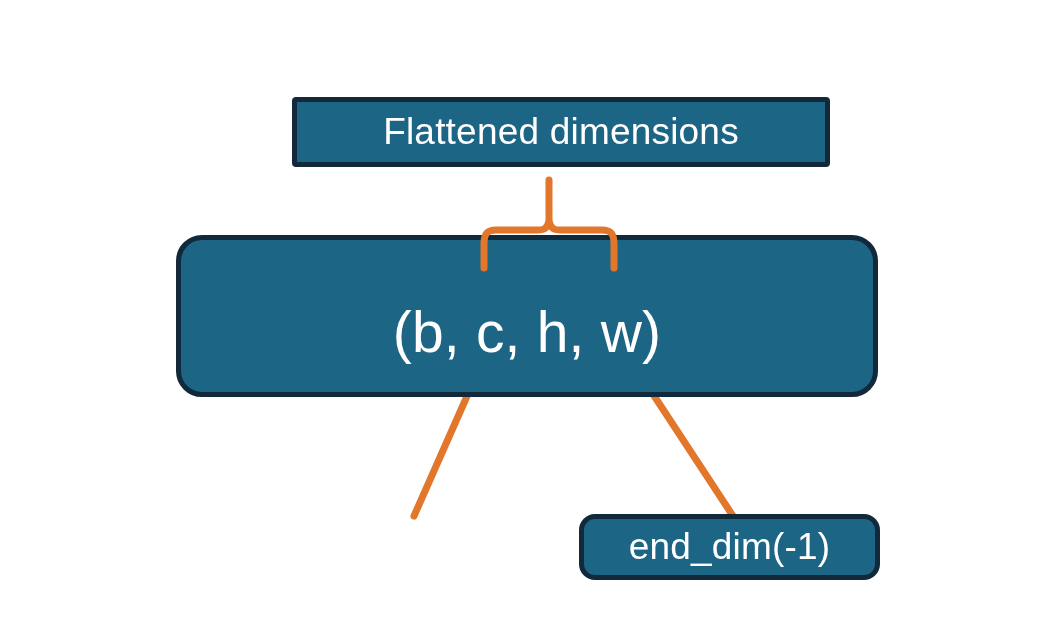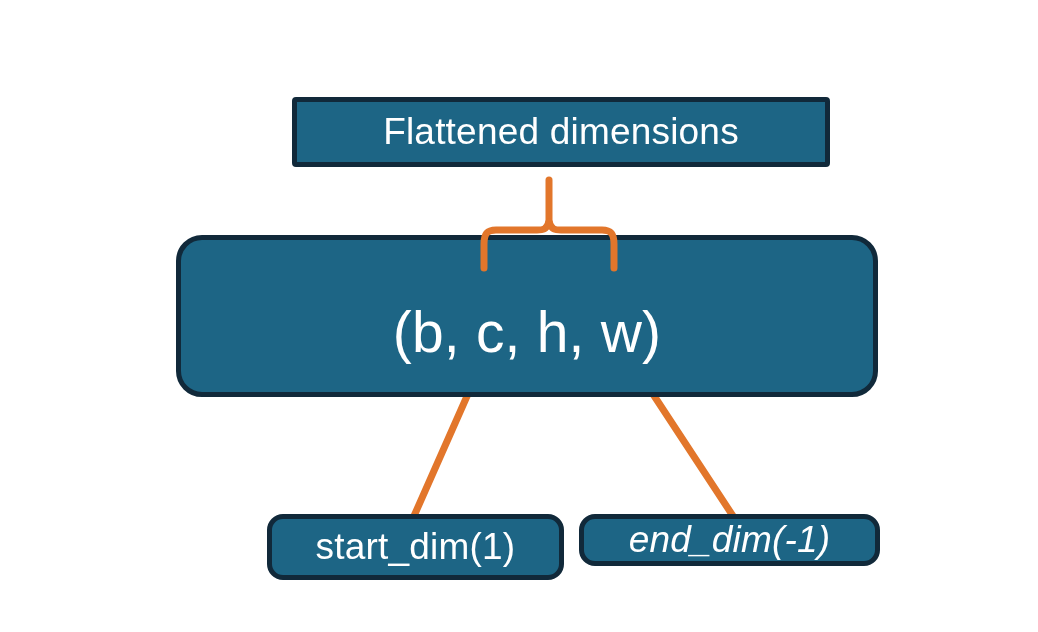--- a/index.html
+++ b/index.html
@@ -56,24 +56,23 @@
     top: 514px;
     width: 297px;
     height: 66px;
     border-radius: 16px;
     font-size: 37px;
   }
   #box-end-dim {
     left: 579px;
     top: 514px;
     width: 301px;
-    height: 52px;
+    height: 66px;
     border-radius: 16px;
     font-size: 37px;
-    font-style: italic;
   }
   #overlay {
     position: absolute;
     left: 0;
     top: 0;
     width: 1038px;
     height: 632px;
     z-index: 4;
     pointer-events: none;
   }
@@ -104,23 +103,20 @@
   </svg>
 
   <div class="node-box" id="box-flattened">
     <span>Flattened dimensions</span>
   </div>
 
   <div class="node-box" id="box-shape">
     <span class="shape-text">(b, c, h, w)</span>
   </div>
 
-  <div class="node-box" id="box-start-dim">
-    <span>start_dim(1)</span>
-  </div>
 
   <div class="node-box" id="box-end-dim">
     <span>end_dim(-1)</span>
   </div>
 
   <svg id="overlay" viewBox="0 0 1038 632" width="1038" height="632">
     <g fill="none" stroke="#e2762b" stroke-width="7" stroke-linecap="round" stroke-linejoin="round">
       <path d="M 549 180 L 549 222"></path>
       <path d="M 549 222 C 546 230 543 230 537 230 L 496 230 C 487 230 484 234 484 244 L 484 268"></path>
       <path d="M 549 222 C 552 230 555 230 561 230 L 602 230 C 611 230 614 234 614 244 L 614 268"></path>

